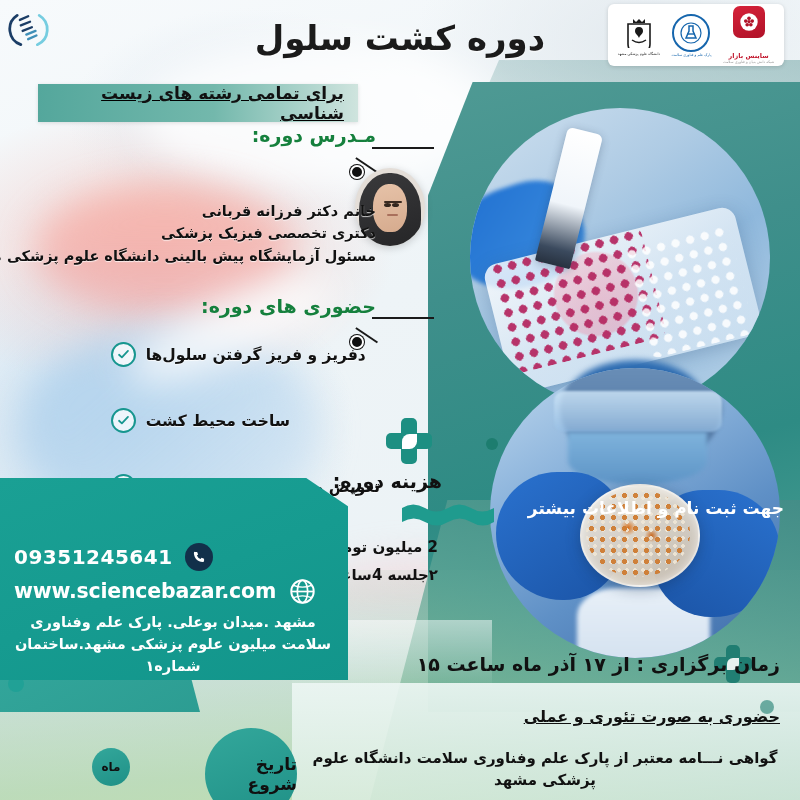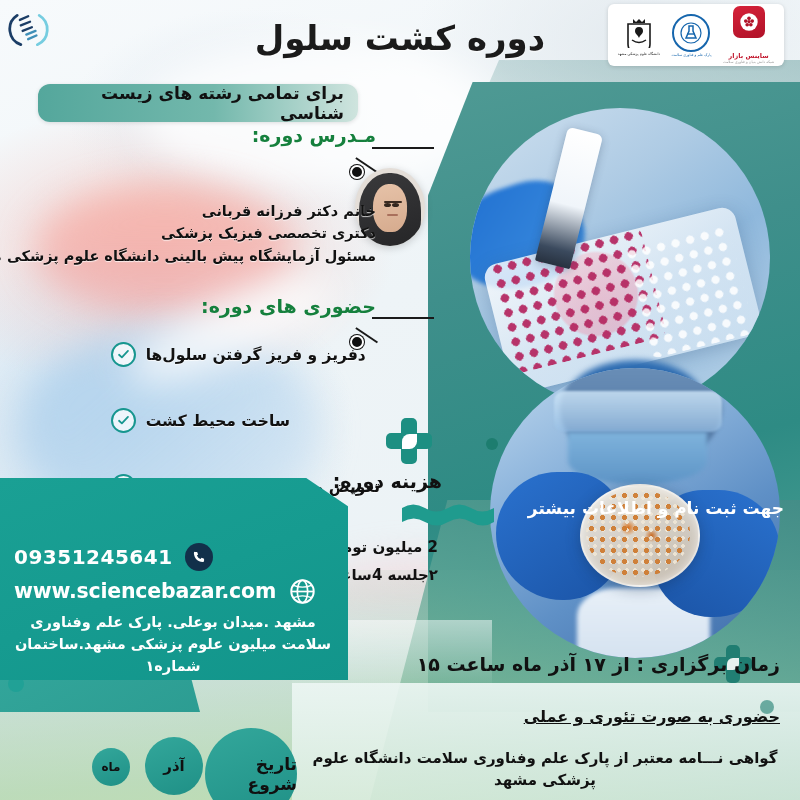--- a/index.html
+++ b/index.html
@@ -217,24 +217,25 @@
   .logo-black-cap{font-size:3.6px;color:#222;margin-top:1px;}
 
   .main-title{
     position:absolute;left:0;right:0;top:18px;text-align:center;
     font-size:34px;font-weight:bold;color:#1b1b1b;letter-spacing:0;
     text-shadow:0 1px 2px rgba(255,255,255,.8);
   }
   .subtitle-banner{
     position:absolute;left:38px;top:84px;width:320px;height:38px;
     background:linear-gradient(90deg,#54a79c 0%,#73b8ac 55%,#cfe4de 100%);
-    border-radius:12px;
+    border-radius:0;
     display:flex;align-items:center;justify-content:flex-end;
     padding-left:14px;padding-right:14px;box-sizing:border-box;
     box-shadow:0 1px 4px rgba(0,0,0,.12);
+    text-decoration:underline;
   }
   .subtitle-banner span{font-size:17px;font-weight:bold;color:#111;}
 
   
   .sec-head{
     position:absolute;font-size:19px;font-weight:bold;color:#15803d;
     letter-spacing:1px;
   }
   .head-instructor{right:424px;top:124px;}
   .head-topics{right:424px;top:295px;}
@@ -556,20 +557,17 @@
 
   <div class="contact-address">مشهد .میدان بوعلی. پارک علم وفناوری سلامت میلیون علوم پزشکی مشهد.ساختمان شماره۱</div>
 
   <div class="time-line">زمان برگزاری : از ۱۷ آذر ماه  ساعت ۱۵</div>
   <div class="mode-line">حضوری به صورت تئوری و عملی</div>
   <div class="cert-line">گواهی نـــامه معتبر از پارک علم وفناوری سلامت دانشگاه علوم پزشکی مشهد</div>
 
   <div class="bubble bub-start">
     <span>تاریخ شروع</span>
   </div>
-  <div class="bubble bub-month">
-    <span>آذر</span>
-  </div>
   <div class="bubble bub-small">
     <span>ماه</span>
   </div>
 
 </div>
 
 </body></html>

